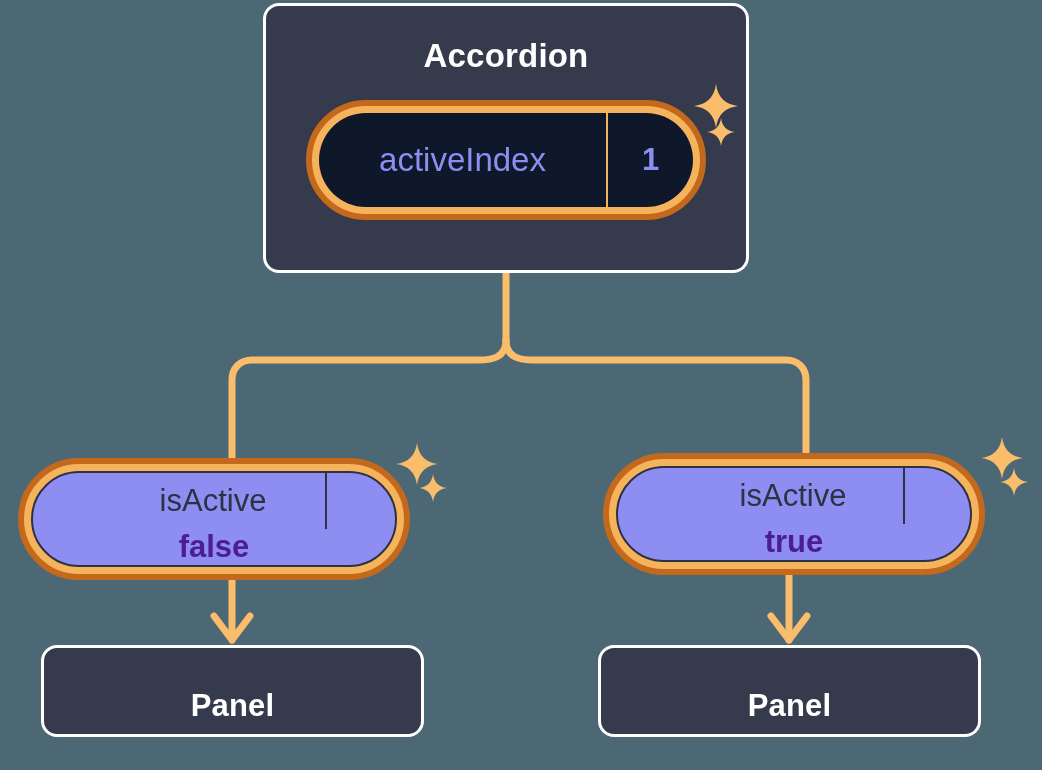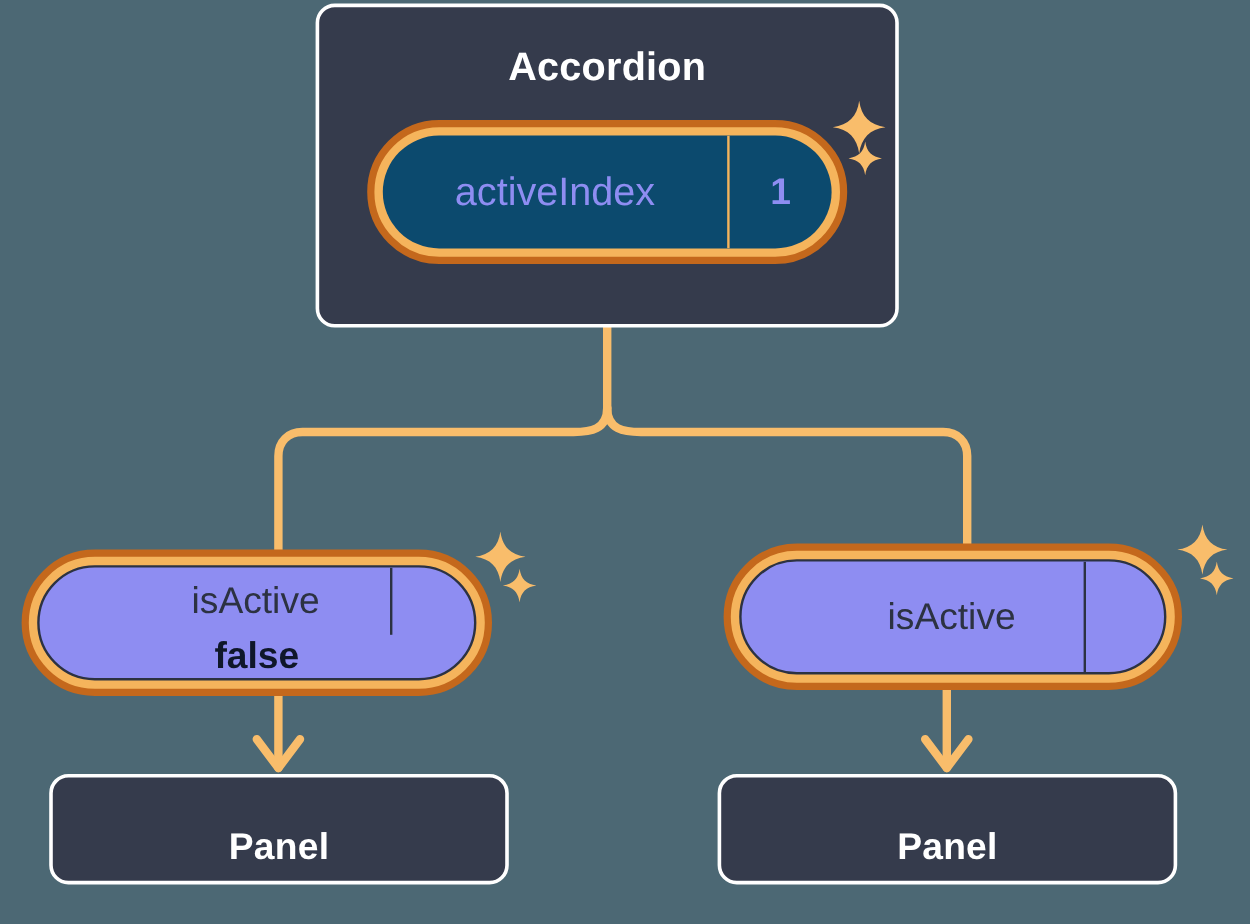--- a/index.html
+++ b/index.html
@@ -98,21 +98,21 @@
     justify-content: center;
     height: 100%;
     white-space: nowrap;
   }
 
   
   #pill-activeindex { left: 306px; top: 100px; width: 400px; height: 120px; }
   #pill-activeindex .pill-ring  { left: 0; top: 0; width: 400px; height: 120px; }
   #pill-activeindex .pill-inner {
     left: 13px; top: 13px; width: 374px; height: 94px;
-    background: #0c4a6e;
+    background: #0f172a;
   }
   #pill-activeindex .pill-key {
     width: 287px;
     color: #8e8df2;
     font-size: 33px;
     font-weight: 400;
     border-right: 2px solid #f5b45c;
   }
   #pill-activeindex .pill-val {
     flex: 1;
@@ -131,21 +131,21 @@
     flex-direction: column;
   }
   .pill-purple .pill-key {
     color: #2c3242;
     font-size: 31px;
     font-weight: 400;
     border-right: 2px solid #2c3242;
   }
   .pill-purple .pill-val {
     flex: 1;
-    color: #0f172a;
+    color: #4c1d95;
     font-size: 31px;
     font-weight: bold;
   }
 
   #pill-isactive-left  { left: 18px;  top: 458px; width: 392px; }
   #pill-isactive-left  .pill-key { width: 224px; }
 
   #pill-isactive-right { left: 603px; top: 453px; width: 382px; }
   #pill-isactive-right .pill-key { width: 220px; }
 
@@ -198,20 +198,21 @@
   </div>
 
   <div class="card panel-card" id="card-panel-left">
     <div class="card-title">Panel</div>
   </div>
 
   <div class="pill pill-purple" id="pill-isactive-right">
     <div class="pill-ring"></div>
     <div class="pill-inner">
       <div class="pill-key">isActive</div>
+      <div class="pill-val">true</div>
     </div>
   </div>
 
   <div class="card panel-card" id="card-panel-right">
     <div class="card-title">Panel</div>
   </div>
 
   <div id="sparkle-layer">
       <svg class="sparkle" width="44" height="44" viewBox="0 0 100 100" style="left: 694px; top: 84px;">
         <path d="M50 0 C54 30 70 46 100 50 C70 54 54 70 50 100 C46 70 30 54 0 50 C30 46 46 30 50 0 Z" fill="#f9bd6b"></path>

